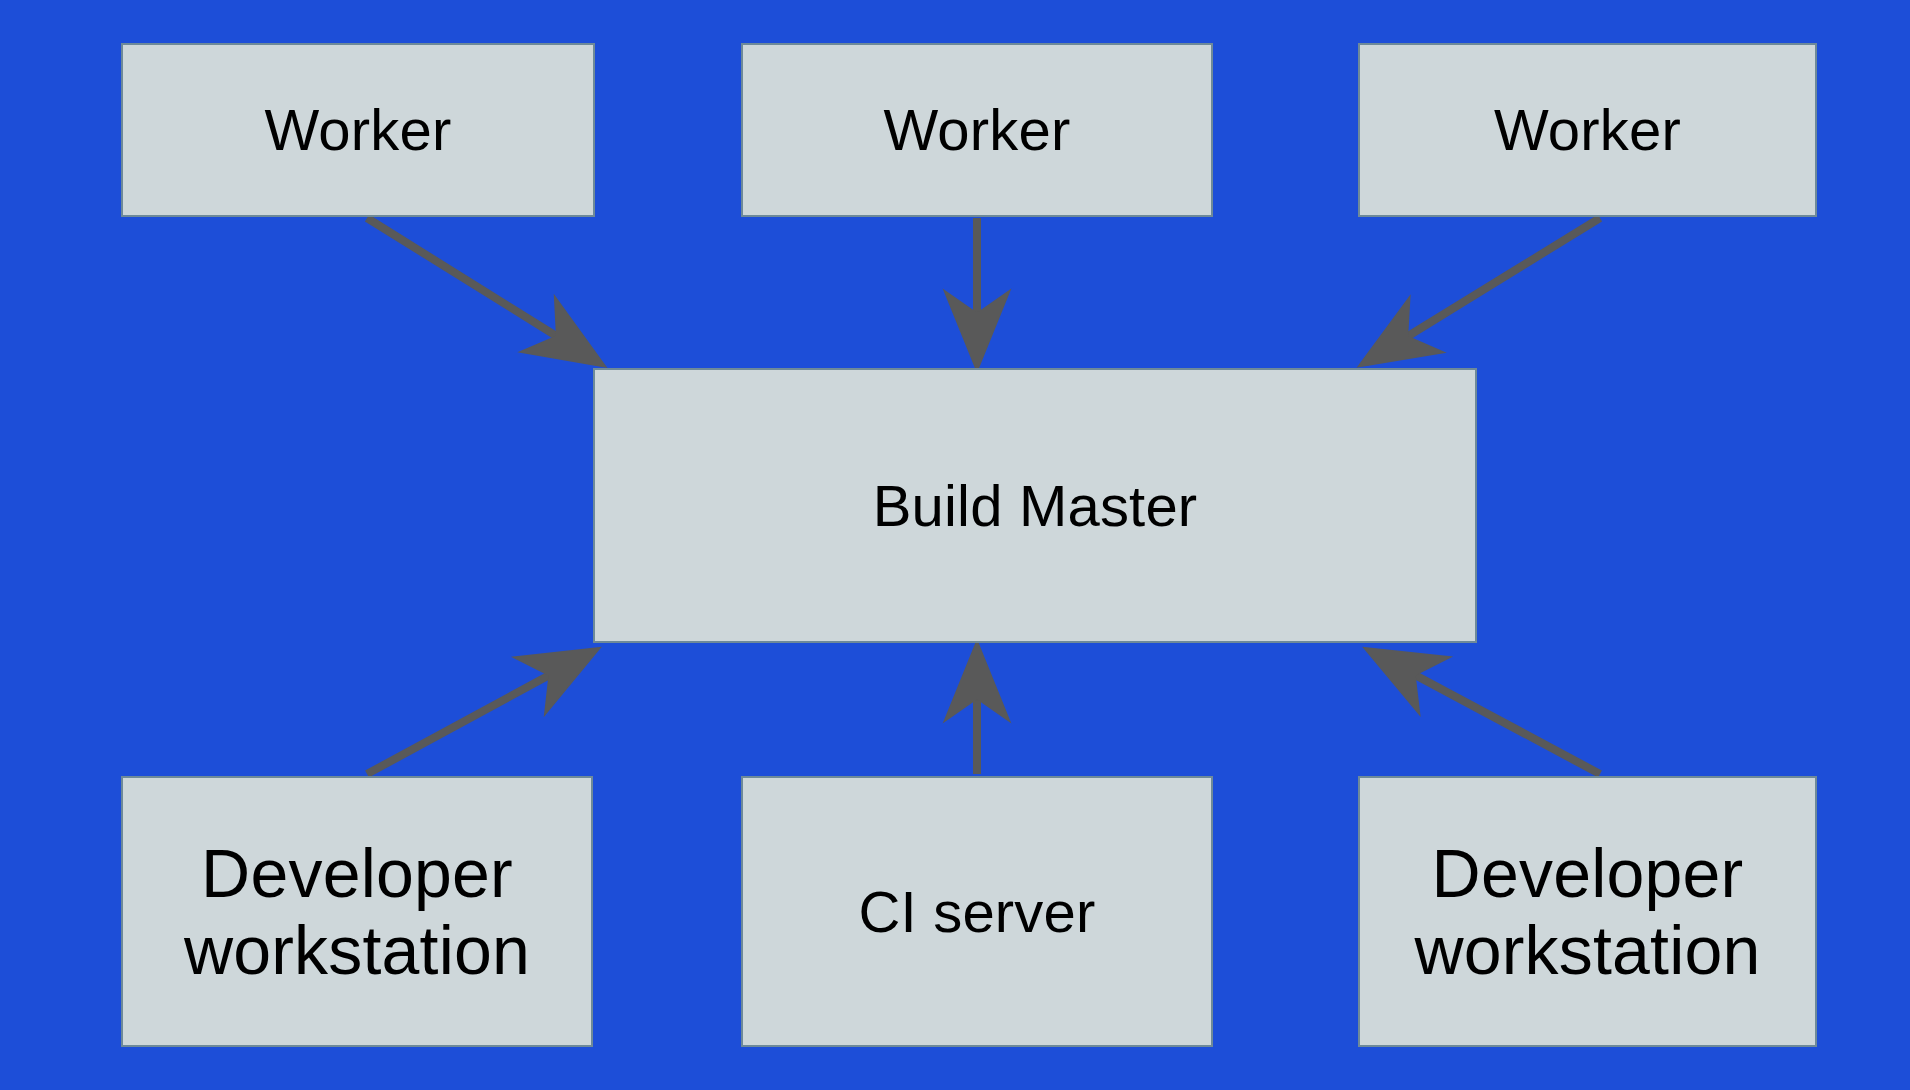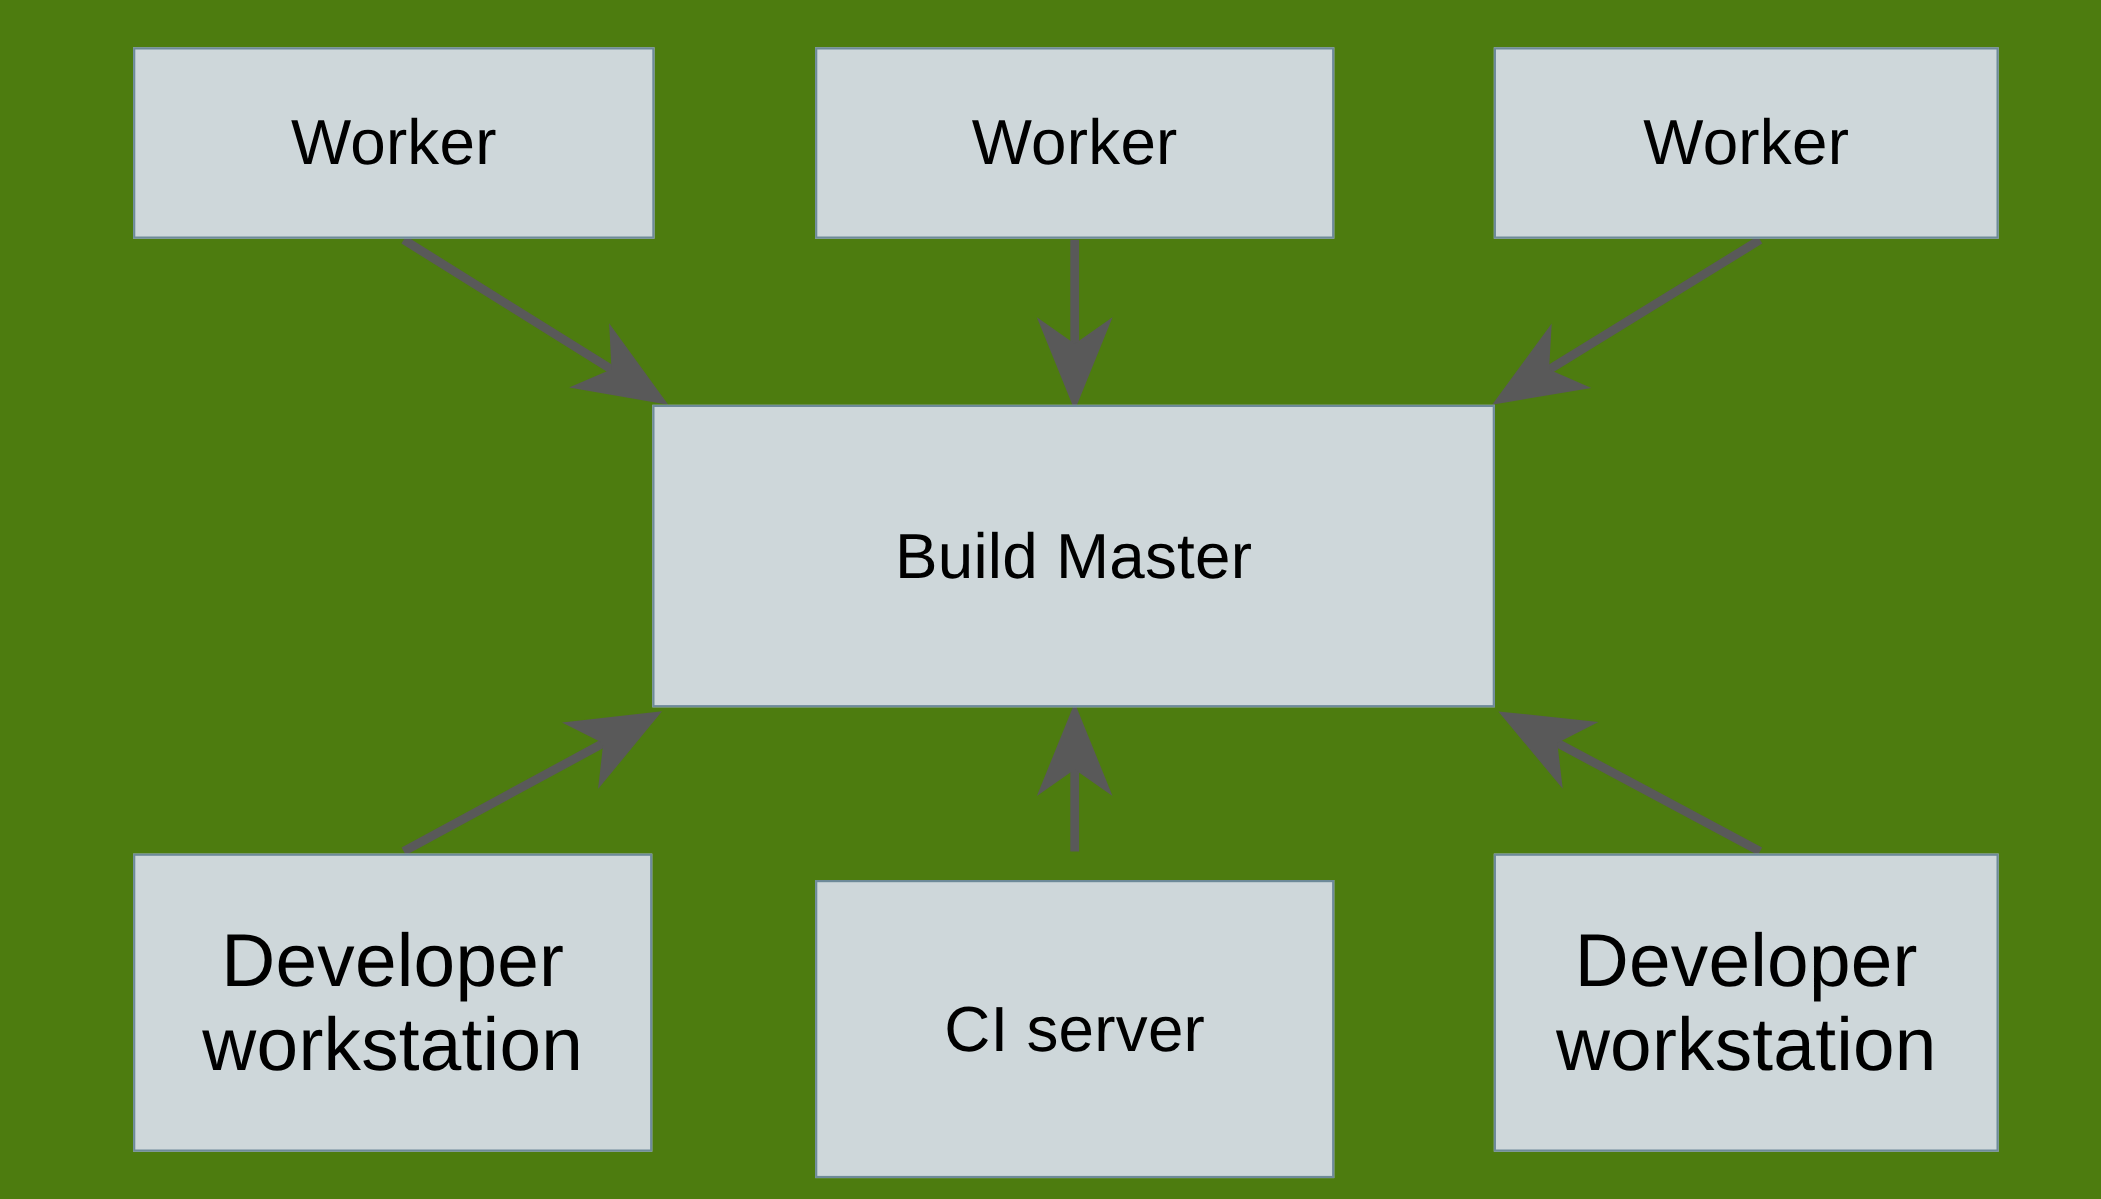--- a/index.html
+++ b/index.html
@@ -47,29 +47,29 @@
     white-space: pre-line;
     padding: 0 8px;
   }
   .node-label.small {
     font-size: 68px;
   }
   
   #node-worker-1       { left: 121px;  top: 43px;  width: 474px; height: 174px; }
   #node-worker-2       { left: 741px;  top: 43px;  width: 472px; height: 174px; }
   #node-worker-3       { left: 1358px; top: 43px;  width: 459px; height: 174px; }
-  #node-build-master   { left: 593px;  top: 368px; width: 766px; height: 275px; text-align: center; }
+  #node-build-master   { left: 593px;  top: 368px; width: 884px; height: 275px; text-align: center; }
   #node-dev-ws-left    { left: 121px;  top: 776px; width: 472px; height: 271px; }
   #node-ci-server      { left: 741px;  top: 776px; width: 472px; height: 271px; }
   #node-dev-ws-right   { left: 1358px; top: 776px; width: 459px; height: 271px; }
 </style>
 </head>
 <body>
 
-<div id="canvas" style="background: #4d7c0f;">
+<div id="canvas" style="background: #1d4ed8;">
 
   <svg id="edges" viewBox="0 0 1910 1090" width="1910" height="1090" xmlns="http://www.w3.org/2000/svg">
     <defs>
       <marker id="arrowhead" markerWidth="11" markerHeight="9" refX="9.2" refY="4.5" orient="auto" markerUnits="strokeWidth">
         <path d="M 0,0.2 L 10.6,4.5 L 0,8.8 L 3.0,4.5 Z" fill="#595959"></path>
       </marker>
     </defs>
 
     <line x1="367" y1="218" x2="598" y2="362" stroke="#595959" stroke-width="8" marker-end="url(#arrowhead)"></line>
 
@@ -98,21 +98,21 @@
 
   <div class="node" id="node-build-master" style="background: rgb(206, 215, 218); border-color: rgb(110, 138, 153);">
     <span class="node-label" style="color: rgb(0, 0, 0);">Build Master</span>
   </div>
 
   <div class="node" id="node-dev-ws-left" style="background: rgb(206, 215, 218); border-color: rgb(110, 138, 153);">
     <span class="node-label small" style="color: rgb(0, 0, 0);">Developer
 workstation</span>
   </div>
 
-  <div class="node" id="node-ci-server" style="background: rgb(206, 215, 218); border-color: rgb(110, 138, 153); margin-top: 24px;">
+  <div class="node" id="node-ci-server" style="background: rgb(206, 215, 218); border-color: rgb(110, 138, 153);">
     <span class="node-label" style="color: rgb(0, 0, 0);">CI server</span>
   </div>
 
   <div class="node" id="node-dev-ws-right" style="background: rgb(206, 215, 218); border-color: rgb(110, 138, 153);">
     <span class="node-label small" style="color: rgb(0, 0, 0);">Developer
 workstation</span>
   </div>
 
 </div>
 

